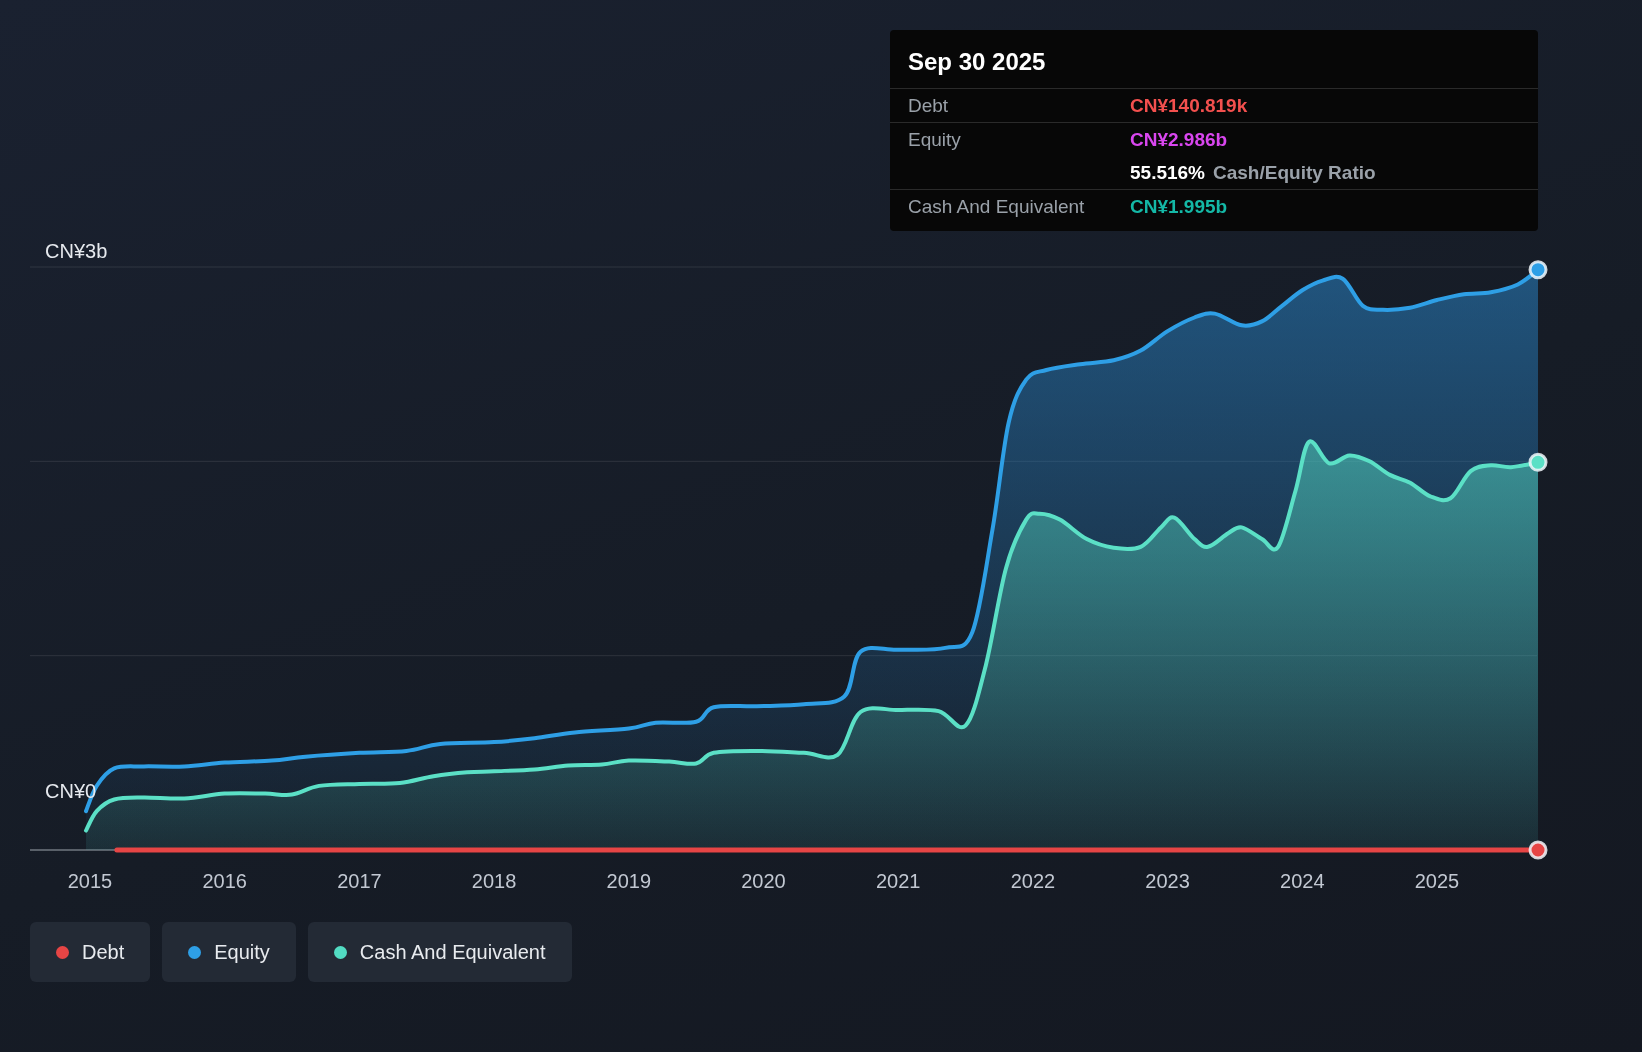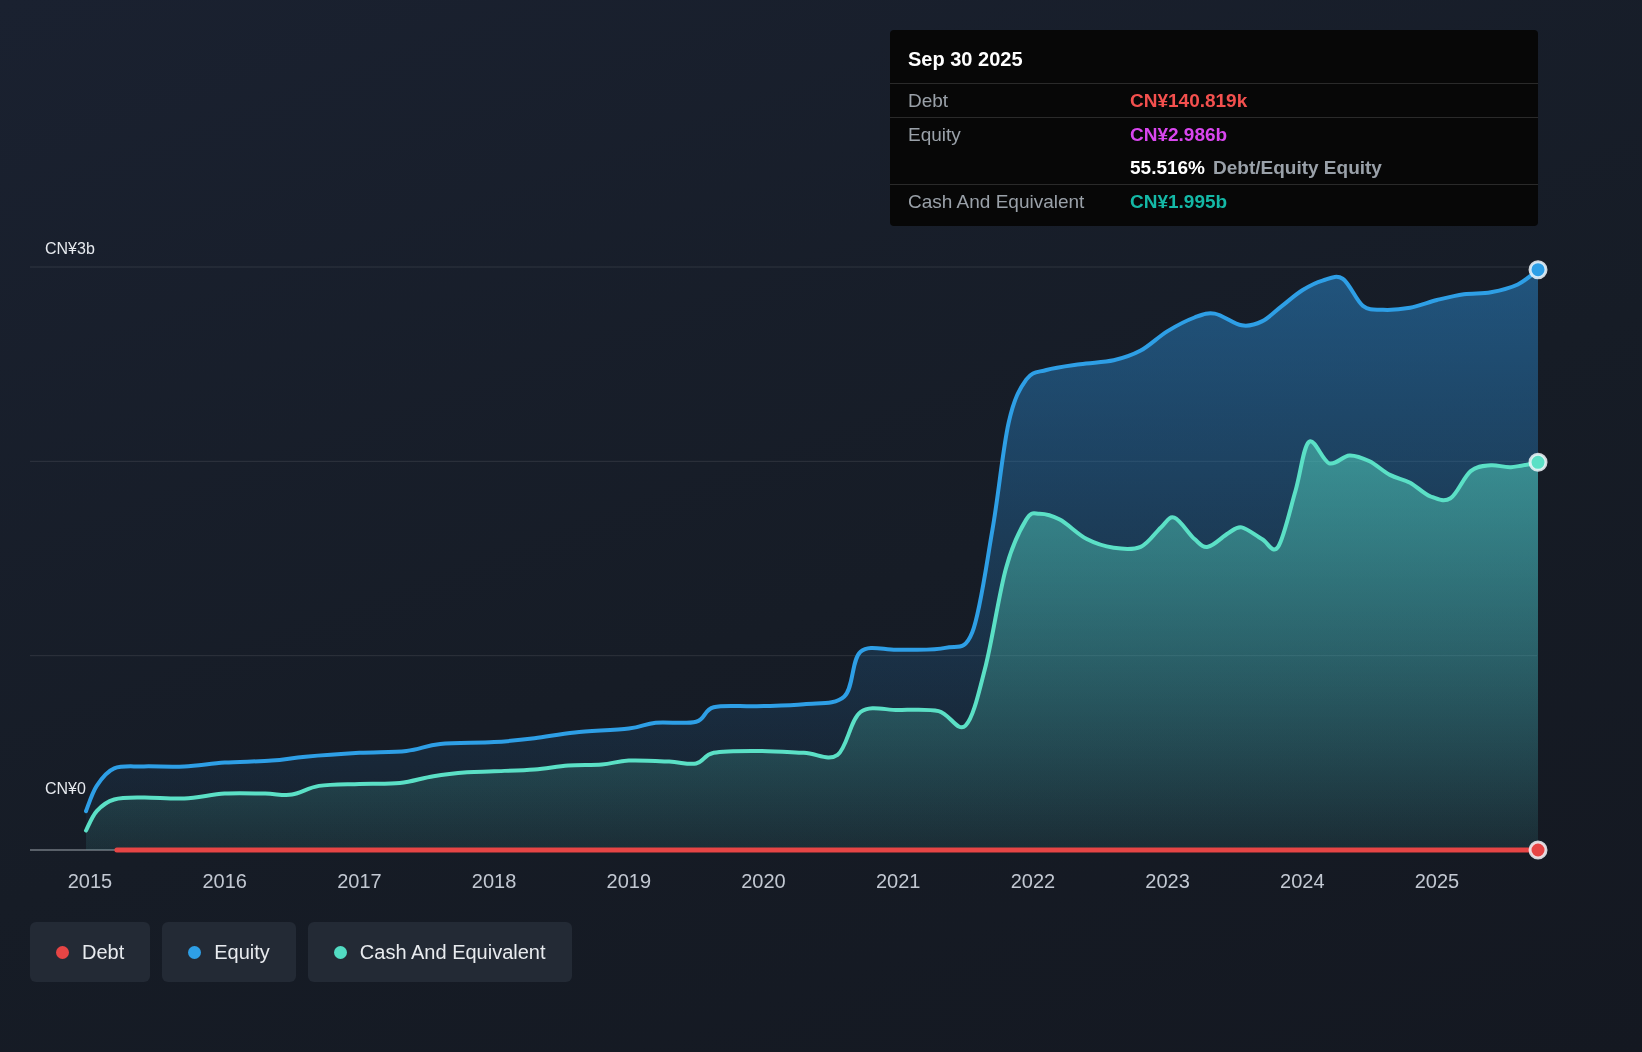--- a/index.html
+++ b/index.html
@@ -3,30 +3,30 @@
 <meta charset="utf-8">
 <style>
   html,body{margin:0;padding:0;}
   body{
     width:1642px;height:1052px;
     background:linear-gradient(160deg,#1a2130 0%,#161c26 55%,#141821 100%);
     font-family:"Liberation Sans",sans-serif;
     position:relative;overflow:hidden;
   }
   #chart{position:absolute;left:0;top:0;}
-  .y-label{position:absolute;left:45px;color:#e6e9ee;font-size:16px;}
+  .y-label{position:absolute;left:45px;color:#e6e9ee;font-size:20px;}
   #ylab-top{top:240px;}
   #ylab-bottom{top:780px;}
 
   .tooltip{
     position:absolute;left:890px;top:30px;width:648px;
     background:#070707;border-radius:4px;
     padding:10px 0 8px;box-sizing:border-box;
   }
-  .tooltip .title{color:#ffffff;font-weight:bold;font-size:20px;padding:8px 18px 12px;}
+  .tooltip .title{color:#ffffff;font-weight:bold;font-size:24px;padding:8px 18px 12px;}
   .trow{
     display:flex;align-items:center;min-height:33px;padding:0 18px;
     border-top:1px solid rgba(255,255,255,0.14);font-size:19px;
   }
   .trow.no-line{border-top:none;}
   .trow .lbl{flex:0 0 222px;color:#9aa1a9;}
   .trow .val{font-weight:bold;}
   .trow .ratio-bold{font-weight:bold;color:#ffffff;}
   .trow .ratio-rest{font-weight:bold;color:#9aa1a9;margin-left:8px;}
 
@@ -85,21 +85,21 @@
     <span class="lbl">Debt</span>
     <span class="val" style="color: rgb(243, 80, 78);">CN¥140.819k</span>
   </div>
   <div class="trow">
     <span class="lbl">Equity</span>
     <span class="val" style="color: #d946ef;">CN¥2.986b</span>
   </div>
   <div class="trow no-line">
     <span class="lbl"></span>
     <span class="ratio-bold">55.516%</span>
-    <span class="ratio-rest">Debt/Equity Equity</span>
+    <span class="ratio-rest">Cash/Equity Ratio</span>
   </div>
   <div class="trow">
     <span class="lbl">Cash And Equivalent</span>
     <span class="val" style="color: #14b8a6;">CN¥1.995b</span>
   </div>
 </div>
 
 <div class="legend">
   <div class="pill">
     <span class="dot" style="background-color: rgb(230, 69, 69);"></span>

